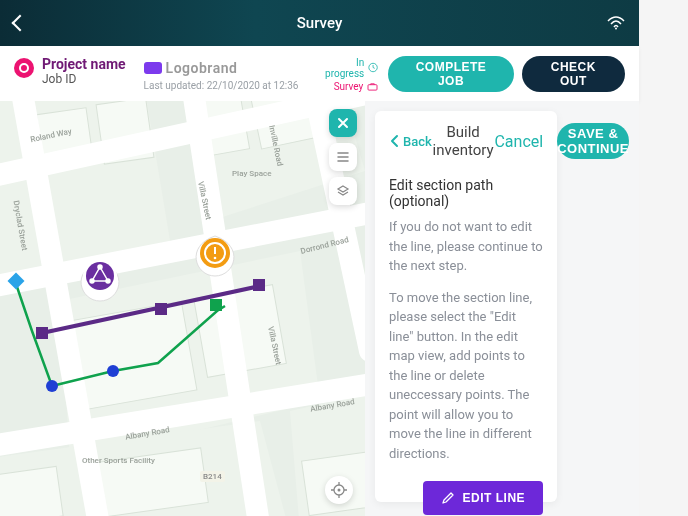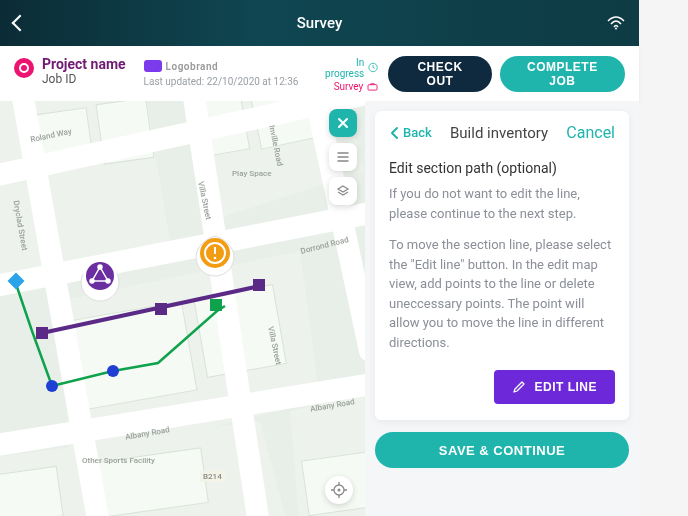--- a/index.html
+++ b/index.html
@@ -14,21 +14,21 @@
   .wifi svg { display:block; }
 
   
   .subheader { background:#fff; padding:10px 14px 8px 14px; display:flex; align-items:flex-start; gap:10px; border-bottom:1px solid rgba(0,0,0,0); box-shadow:0 2px 4px rgba(0,0,0,0.05);}
   .proj-icon { width:20px; height:20px; border-radius:50%; background:#ec1371; display:flex; align-items:center; justify-content:center; margin-top:2px;}
   .proj-icon .inner { width:10px; height:10px; border:2px solid #fff; border-radius:50%; }
   .proj-text .name { font-weight:700; font-size:14px; color:#701a75;}
   .proj-text .jobid { font-size:12px; color:#555;}
   .brand { display:flex; align-items:center; gap:4px; margin-left:18px; margin-top:4px;}
   .brand .logo { width:18px; height:12px; background:#7c3aed; border-radius:3px; }
-  .brand .txt { font-size:10px; color:#999; font-weight:600; letter-spacing:0.5px;}
+  .brand .txt { font-size:14px; color:#999; font-weight:600; letter-spacing:0.5px;}
   .updated { font-size:10px; color:#9aa0a6; margin-top:4px; margin-left:18px;}
   .proj-mid { display:flex; flex-direction:column;}
 
   .status-col { text-align:right; font-size:10px; }
   .status-line { display:flex; align-items:center; justify-content:flex-end; gap:4px;}
   .status-progress { color:#1fb5ad;}
   .status-survey { color:#ec1371;}
   .status-col svg { display:inline-block; }
 
   .btns { display:flex; gap:8px; margin-left:10px;}
@@ -47,21 +47,21 @@
   .map svg.mapcanvas { position:absolute; inset:0; }
   .map-controls { position:absolute; top:8px; right:8px; display:flex; flex-direction:column; gap:6px;}
   .mc-btn { width:28px; height:28px; border-radius:8px; background:#fff; box-shadow:0 2px 6px rgba(0,0,0,0.15); display:flex; align-items:center; justify-content:center; cursor:pointer;}
   .mc-close { background:#1fb5ad; }
   .mc-close svg path { stroke:#fff;}
   .map-loc { position:absolute; bottom:12px; right:12px; width:28px; height:28px; border-radius:50%; background:#fff; box-shadow:0 2px 6px rgba(0,0,0,0.15); display:flex; align-items:center; justify-content:center; cursor:pointer;}
 
   .map-label { position:absolute; font-size:8px; color:#9aa19a; font-weight:500; }
 
   
-  .rpanel { flex:1; padding:10px 10px 14px 10px; display:flex; flex-direction:column; background:#f5f6f7;}
+  .rpanel { flex:1; padding:10px 10px 14px 10px; display:flex; flex-direction:row; background:#f5f6f7;}
   .card { background:#fff; border-radius:6px; padding:12px 14px 16px 14px; box-shadow:0 2px 8px rgba(0,0,0,0.06); }
   .card-head { display:flex; align-items:center; margin-bottom:18px;}
   .back-link { display:flex; align-items:center; gap:2px; color:#1fb5ad; font-size:13px; font-weight:500; cursor:pointer;}
   .back-link svg { display:block;}
   .card-title { flex:1; text-align:center; font-size:15px; color:#444;}
   .cancel-link { color:#1fb5ad; font-size:16px; cursor:pointer;}
   .section-title { font-size:14px; color:#333; margin-bottom:8px;}
   .body-text { font-size:13px; line-height:1.5; color:#8a8f98; margin-bottom:12px;}
   .edit-btn { margin-top:6px; margin-left:auto; display:flex; align-items:center; gap:8px; background:#6d28d9; color:#fff; border:none; border-radius:4px; padding:0 18px; height:34px; font-size:12px; font-weight:700; letter-spacing:0.5px; cursor:pointer;}
   .edit-row { display:flex;}
@@ -116,22 +116,22 @@
         </div>
         <div class="status-line status-survey" style="margin-top:2px;">
           <span>Survey</span>
           <svg width="11" height="9" viewBox="0 0 12 10">
               <rect x="1" y="3" width="10" height="6" rx="1" stroke="#ec1371" stroke-width="1" fill="none"></rect>
               <path d="M4 3V2h4v1" stroke="#ec1371" stroke-width="1" fill="none"></path>
             </svg>
         </div>
       </div>
       <div class="btns">
+        <button class="btn btn-complete">COMPLETE JOB</button>
         <button class="btn btn-checkout">CHECK OUT</button>
-        <button class="btn btn-complete">COMPLETE JOB</button>
       </div>
     </div>
   </div>
 
   <div class="main">
 
     <div class="map">
       <svg class="mapcanvas" width="365" height="430" viewBox="0 0 365 430">
 
         <g fill="#edf3ec">

